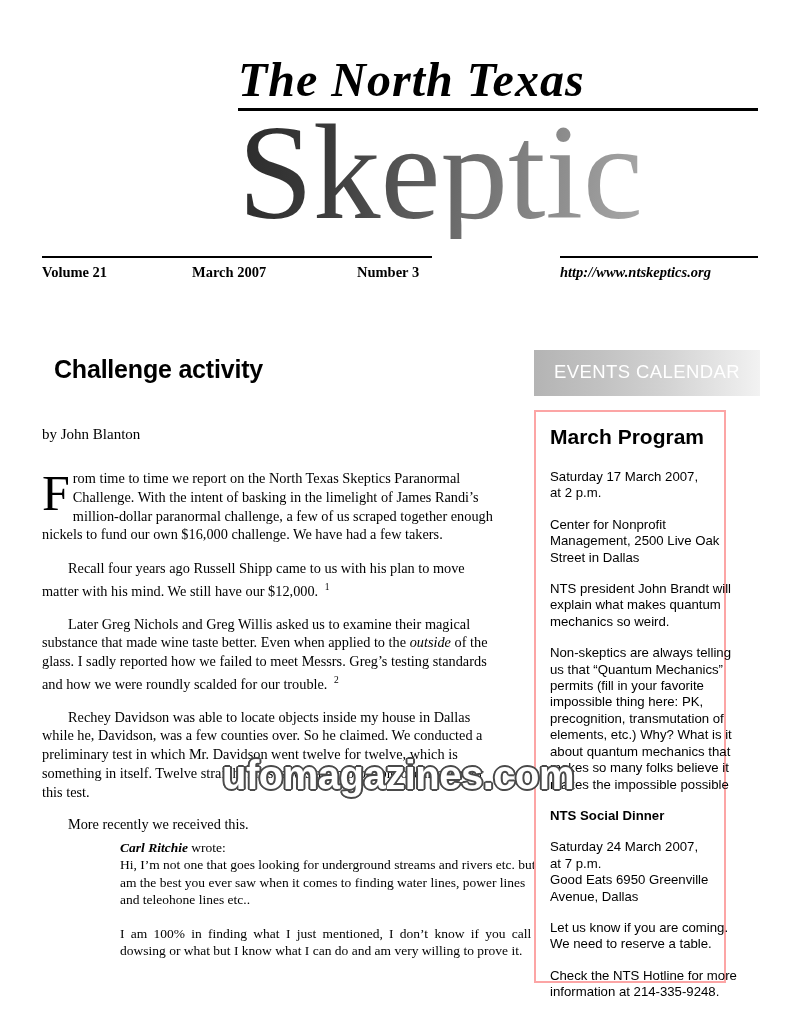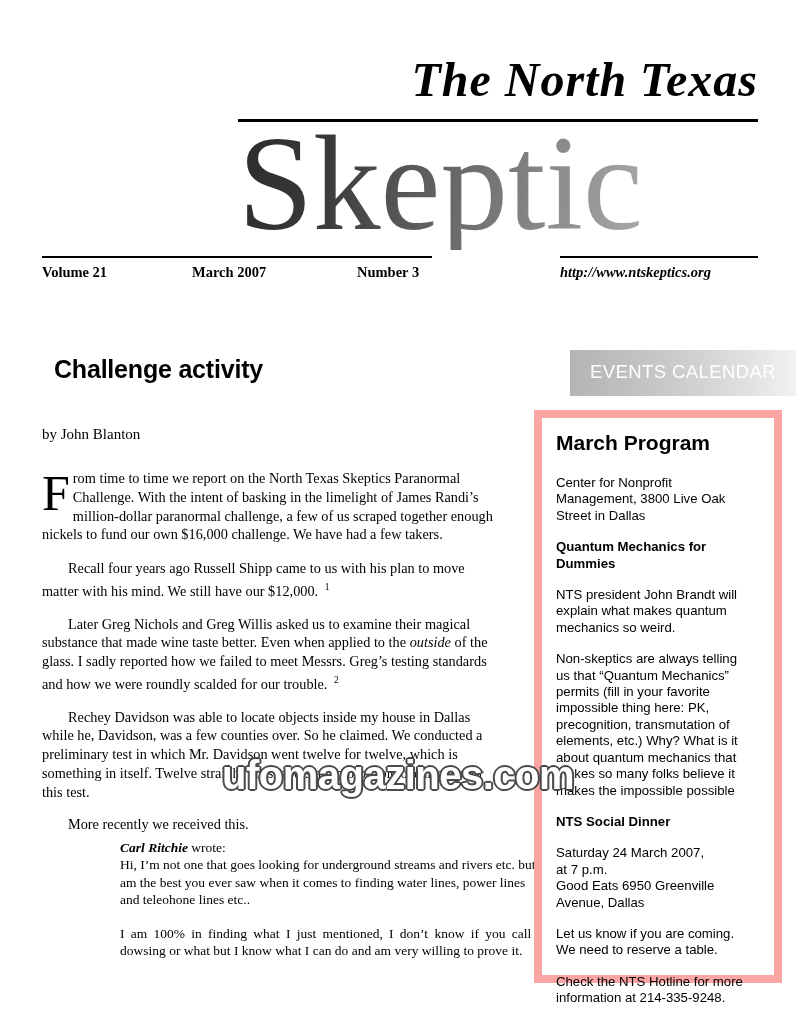--- a/index.html
+++ b/index.html
@@ -48,23 +48,23 @@
     width: 520px;
   }
 
   .title-top {
     font-family: "Liberation Serif", serif;
     font-weight: bold;
     font-style: italic;
     font-size: 48px;
     line-height: 56px;
     letter-spacing: 1px;
-    text-align: right;
+    text-align: left;
     border-bottom: 3px solid #000;
-    padding-bottom: 11px;
+    padding-bottom: 0;
     white-space: nowrap;
   }
 
   .title-main {
     font-family: "Liberation Serif", serif;
     font-size: 135px;
     line-height: 132px;
     text-align: left;
     padding-right: 14px;
     margin-top: -4px;
@@ -195,40 +195,39 @@
   }
 
   
   .events-banner {
     position: absolute;
     left: 534px;
     top: 350px;
     width: 226px;
     height: 46px;
     background: linear-gradient(90deg, #b4b4b4 0%, #c2c2c2 30%, #d2d2d2 58%, #e4e4e4 82%, #f2f2f2 100%);
-    margin-left: 36px;
   }
   .events-banner .label {
     position: absolute;
     left: 20px;
     top: 11px;
     font-family: "Liberation Sans", sans-serif;
     font-size: 18.5px;
     font-weight: normal;
     color: #ffffff;
     letter-spacing: 0.4px;
   }
 
   .sidebar-box {
     position: absolute;
     left: 534px;
     top: 410px;
-    width: 248px;
+    width: 192px;
     height: 573px;
-    border: 8px solid #fca5a5;
+    border: 2px solid #fca5a5;
     box-sizing: border-box;
     background: #ffffff;
   }
 
   .sidebar-inner {
     position: absolute;
     left: 14px;
     top: 12px;
     width: 198px;
   }
@@ -328,22 +327,22 @@
   </div>
 
   <div class="events-banner">
     <span class="label">EVENTS CALENDAR</span>
   </div>
 
   <div class="sidebar-box">
     <div class="sidebar-inner">
       <div class="sb-title">March Program</div>
       <div id="sb-blocks">
-          <p class="sb-p">Center for Nonprofit Management, 3800 Live Oak Street in Dallas</p>
-          <p class="sb-p bold">Quantum Mechanics for Dummies</p>
+          <p class="sb-p">Saturday 17 March 2007,<br>at 2 p.m.</p>
+          <p class="sb-p">Center for Nonprofit Management, 2500 Live Oak Street in Dallas</p>
           <p class="sb-p">NTS president John Brandt will explain what makes quantum mechanics so weird.</p>
           <p class="sb-p">Non-skeptics are always telling us that “Quantum Mechanics” permits (fill in your favorite impossible thing here: PK, precognition, transmutation of elements, etc.) Why? What is it about quantum mechanics that makes so many folks believe it makes the impossible possible</p>
           <p class="sb-p bold">NTS Social Dinner</p>
           <p class="sb-p">Saturday 24 March 2007,<br>at 7 p.m.<br>Good Eats 6950 Greenville Avenue, Dallas</p>
           <p class="sb-p">Let us know if you are coming. We need to reserve a table.</p>
           <p class="sb-p">Check the NTS Hotline for more information at 214-335-9248.</p>
         </div>
     </div>
   </div>
 

